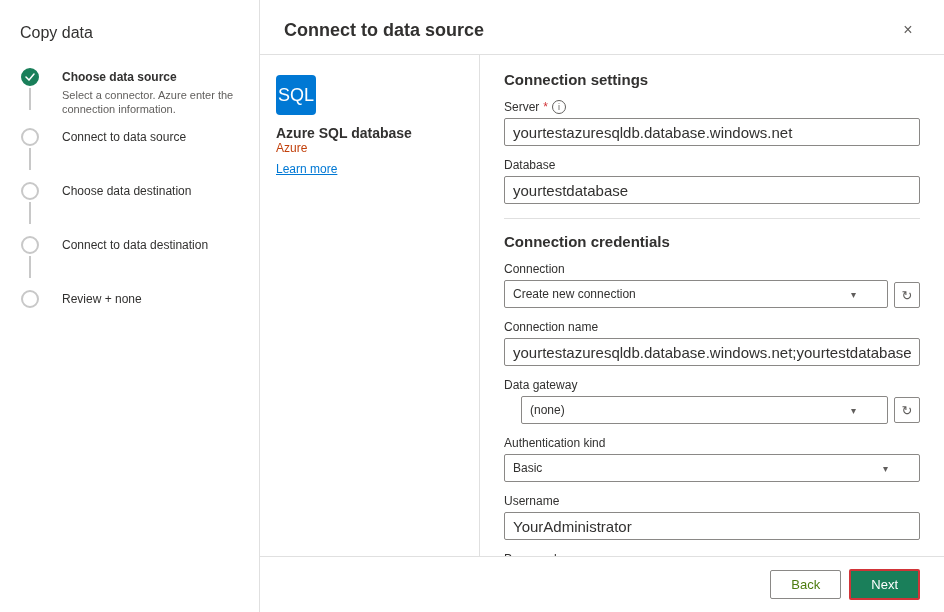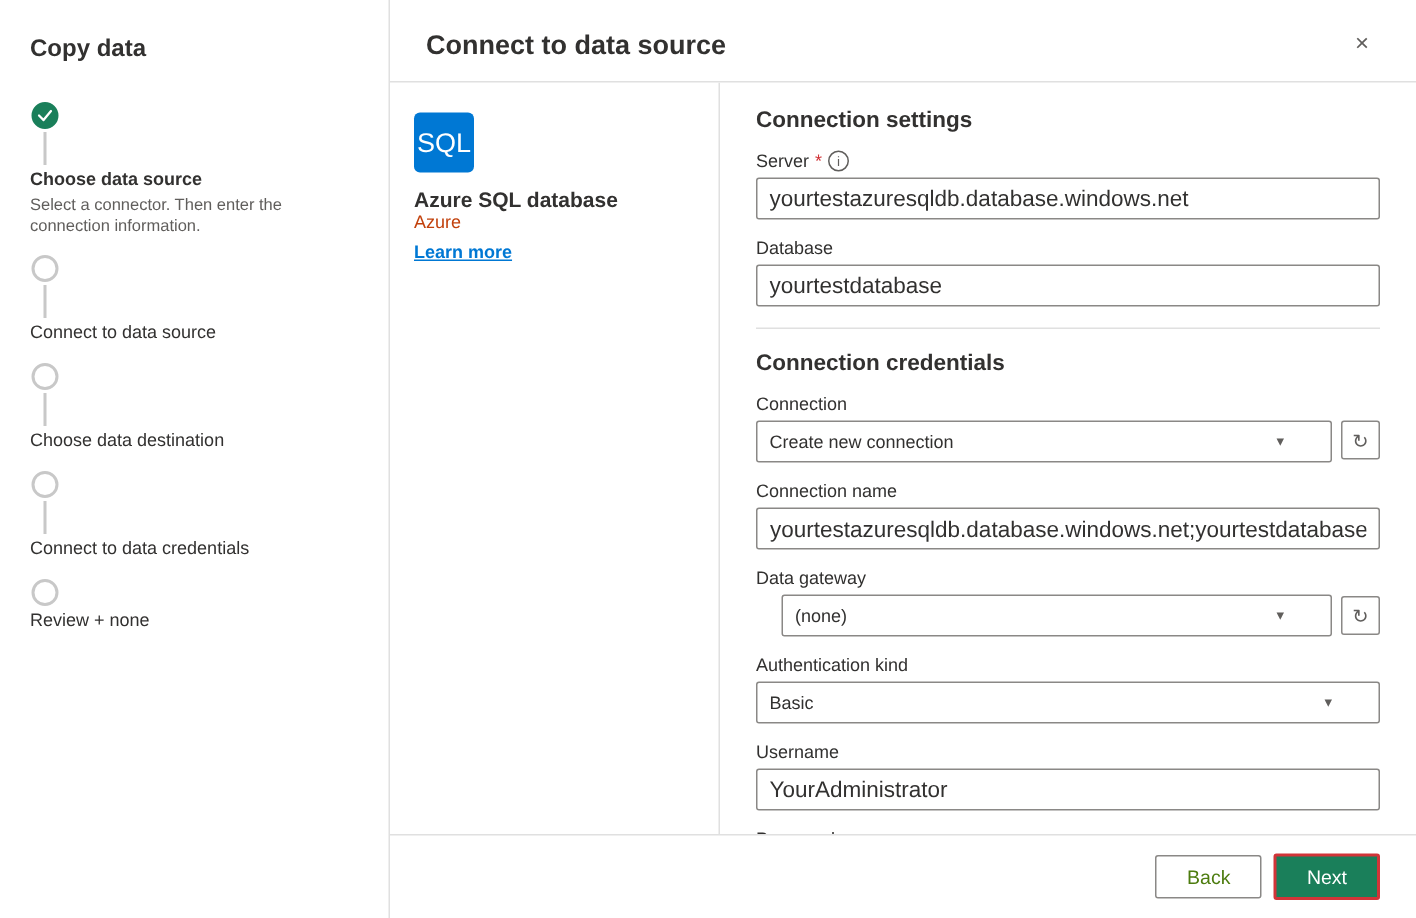--- a/index.html
+++ b/index.html
@@ -10,24 +10,24 @@
       box-shadow: 0 4px 20px rgba(0,0,0,0.15);
     }
     
     .sidebar {
       width: 260px; min-width: 260px; background: #fff;
       border-right: 1px solid #e0e0e0;
       padding: 24px 20px;
       display: flex; flex-direction: column; gap: 0;
     }
     .sidebar-title {
-      font-size: 16px; font-weight: 700; color: #323130; margin-bottom: 20px;
+      font-size: 16px; font-weight: 400; color: #323130; margin-bottom: 20px;
     }
     .sidebar-step {
-      display: flex; align-items: flex-start; gap: 0; padding: 6px 0; flex-direction: column;
+      display: flex; align-items: flex-start; gap: 22px; padding: 6px 0;
     }
     .step-indicator {
       display: flex; flex-direction: column; align-items: center; min-width: 20px;
     }
     .step-circle {
       width: 18px; height: 18px; border-radius: 50%;
       border: 2px solid #c8c8c8; background: #fff;
       display: flex; align-items: center; justify-content: center;
       font-size: 9px; color: #fff; flex-shrink: 0;
     }
@@ -68,21 +68,21 @@
       width: 220px; min-width: 220px; padding: 20px 16px;
       border-right: 1px solid #e0e0e0;
     }
     .source-icon {
       width: 40px; height: 40px; background: #0078d4;
       border-radius: 4px; display: flex; align-items: center; justify-content: center;
       color: #fff; font-size: 18px; font-weight: 400; margin-bottom: 10px;
     }
     .source-name { font-size: 14px; font-weight: 600; color: #323130; }
     .source-type { font-size: 12px; color: #c2410c; margin-bottom: 4px; }
-    .source-link { font-size: 12px; color: #0078d4; text-decoration: underline; cursor: pointer; font-weight: bold; }
+    .source-link { font-size: 12px; color: #0078d4; text-decoration: underline; cursor: pointer; }
     
     .settings-panel {
       flex: 1; padding: 16px 24px 16px 24px; overflow-y: auto;
     }
     .section-title { font-size: 15px; font-weight: 600; color: #323130; margin-bottom: 12px; }
     .field-group { margin-bottom: 12px; }
     .field-label {
       font-size: 12px; color: #323130; margin-bottom: 4px; display: flex; align-items: flex-end; gap: 4px;
     }
     .field-required { color: #d13438; }
@@ -139,21 +139,21 @@
       <div class="step-indicator">
         <div class="step-circle active">
           <svg width="10" height="8" viewBox="0 0 10 8">
               <path d="M1 4l3 3 5-6" stroke="#fff" stroke-width="1.5" fill="none" stroke-linecap="round"></path>
             </svg>
         </div>
         <div class="step-line"></div>
       </div>
       <div class="step-content">
         <div class="step-label active">Choose data source</div>
-        <div class="step-sublabel">Select a connector. Then enter the connection information.</div>
+        <div class="step-sublabel">Select a connector. Azure enter the connection information.</div>
       </div>
     </div>
 
     <div class="sidebar-step">
       <div class="step-indicator">
         <div class="step-circle"></div>
         <div class="step-line"></div>
       </div>
       <div class="step-content">
         <div class="step-label">Connect to data source</div>
@@ -169,21 +169,21 @@
         <div class="step-label">Choose data destination</div>
       </div>
     </div>
 
     <div class="sidebar-step">
       <div class="step-indicator">
         <div class="step-circle"></div>
         <div class="step-line"></div>
       </div>
       <div class="step-content">
-        <div class="step-label">Connect to data credentials</div>
+        <div class="step-label">Connect to data destination</div>
       </div>
     </div>
 
     <div class="sidebar-step">
       <div class="step-indicator">
         <div class="step-circle"></div>
       </div>
       <div class="step-content">
         <div class="step-label">Review + none</div>
       </div>
@@ -223,21 +223,21 @@
           <div class="field-label">Database</div>
           <input class="field-input" type="text" value="yourtestdatabase" style="">
         </div>
 
         <div class="section-divider"></div>
 
         <div class="section-title">Connection credentials</div>
 
         <div class="field-group">
           <div class="field-label">Connection</div>
-          <div style="display:flex;align-items:flex-start;">
+          <div style="display:flex;align-items:flex-end;">
             <div class="field-select-wrapper" style="flex:1;">
               <select class="field-select">
                 <option>Create new connection</option>
               </select>
               <span class="select-chevron">▾</span>
             </div>
             <button class="refresh-btn">↻</button>
           </div>
         </div>
 

